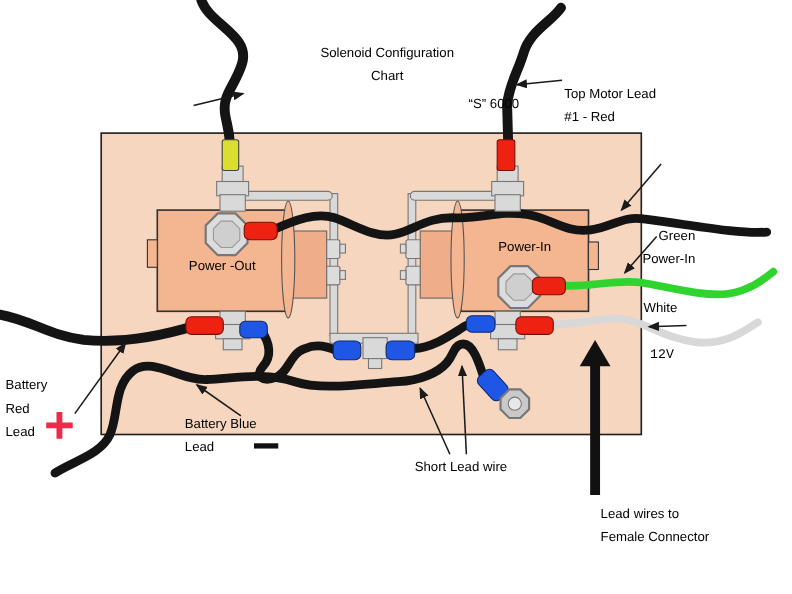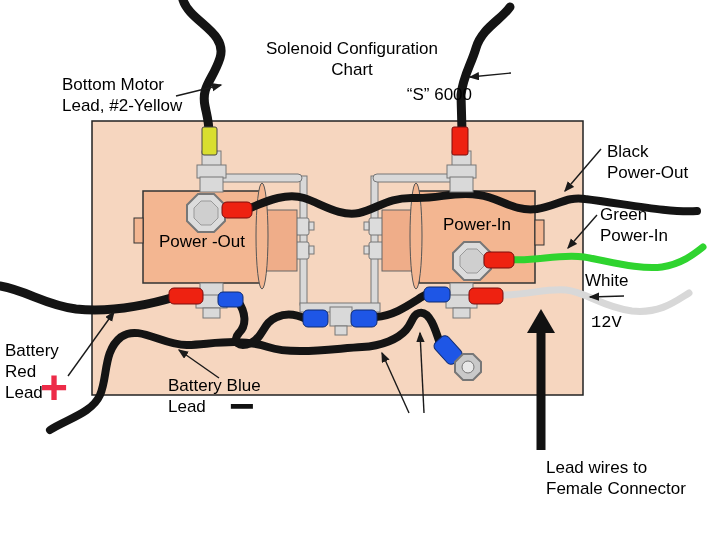--- a/index.html
+++ b/index.html
@@ -1,19 +1,19 @@
 <!DOCTYPE html>
 <html><head>
 <meta charset="utf-8">
 <style>
   html,body{margin:0;padding:0;background:#fff;}
   #stage{position:relative;width:720px;height:540px;background:#ffffff;overflow:hidden;
          font-family:"Liberation Sans", sans-serif;color:#000;}
   #diagram-svg{position:absolute;left:0;top:0;}
-  .lbl{position:absolute;font-size:17px;line-height:21px;white-space:pre-line;}
+  .lbl{position:absolute;font-size:12px;line-height:21px;white-space:pre-line;}
   .ctr{text-align:center;}
   .plus{position:absolute;font-size:48px;font-weight:bold;line-height:40px;color:#ED2B48;}
   .minus{position:absolute;font-size:44px;font-weight:bold;line-height:40px;color:#111;}
 </style>
 </head>
 <body>
 
 <div id="stage">
 
 <svg id="diagram-svg" width="720" height="540" viewBox="0 0 720 540">
@@ -121,34 +121,33 @@
   <g>
     <line x1="541" y1="450" x2="541" y2="332" stroke="#111" stroke-width="9"></line>
     <polygon points="541,309 527,333 555,333" fill="#111"></polygon>
   </g>
 </svg>
 
 <div class="lbl ctr" style="left:232px;top:38px;width:240px;">Solenoid Configuration
 Chart</div>
 <div class="lbl ctr" style="left:232px;top:84px;width:240px;text-align:right;">“S” 6000</div>
 
-<div class="lbl" style="left:62px;top:74px;">Bottom Motor
-Lead, #2-Yellow</div>
-<div class="lbl" style="left:607px;top:141px;">Black
-Power-Out</div>
-<div class="lbl" style="left:600px;top:204px;">Green
+<div class="lbl" style="left:513px;top:75px;">Top Motor Lead
+#1 - Red</div>
+<div class="lbl" style="left:584px;top:204px;text-align:right;">Green
 Power-In</div>
 <div class="lbl" style="left:585px;top:270px;text-align:center;">White</div>
 <div class="lbl" style="left:591px;top:312px;font-family:Liberation Mono, monospace;">12V</div>
 <div class="lbl" style="left:5px;top:328px;margin-top:12px;">Battery
 Red
 Lead</div>
 <div class="plus" style="left:40px;top:368px;">+</div>
 <div class="lbl" style="left:168px;top:375px;">Battery Blue
 Lead</div>
 <div class="minus" style="left:229px;top:386px;">−</div>
+<div class="lbl" style="left:377px;top:414px;">Short Lead wire</div>
 <div class="lbl ctr" style="left:143px;top:231px;width:118px;">Power -Out</div>
 
 <div class="lbl" style="left:546px;top:457px;">Lead wires to
 Female Connector</div>
 <div class="lbl ctr" style="left:419px;top:214px;width:116px;">Power-In</div>
 
 </div>
 
 </body></html>

